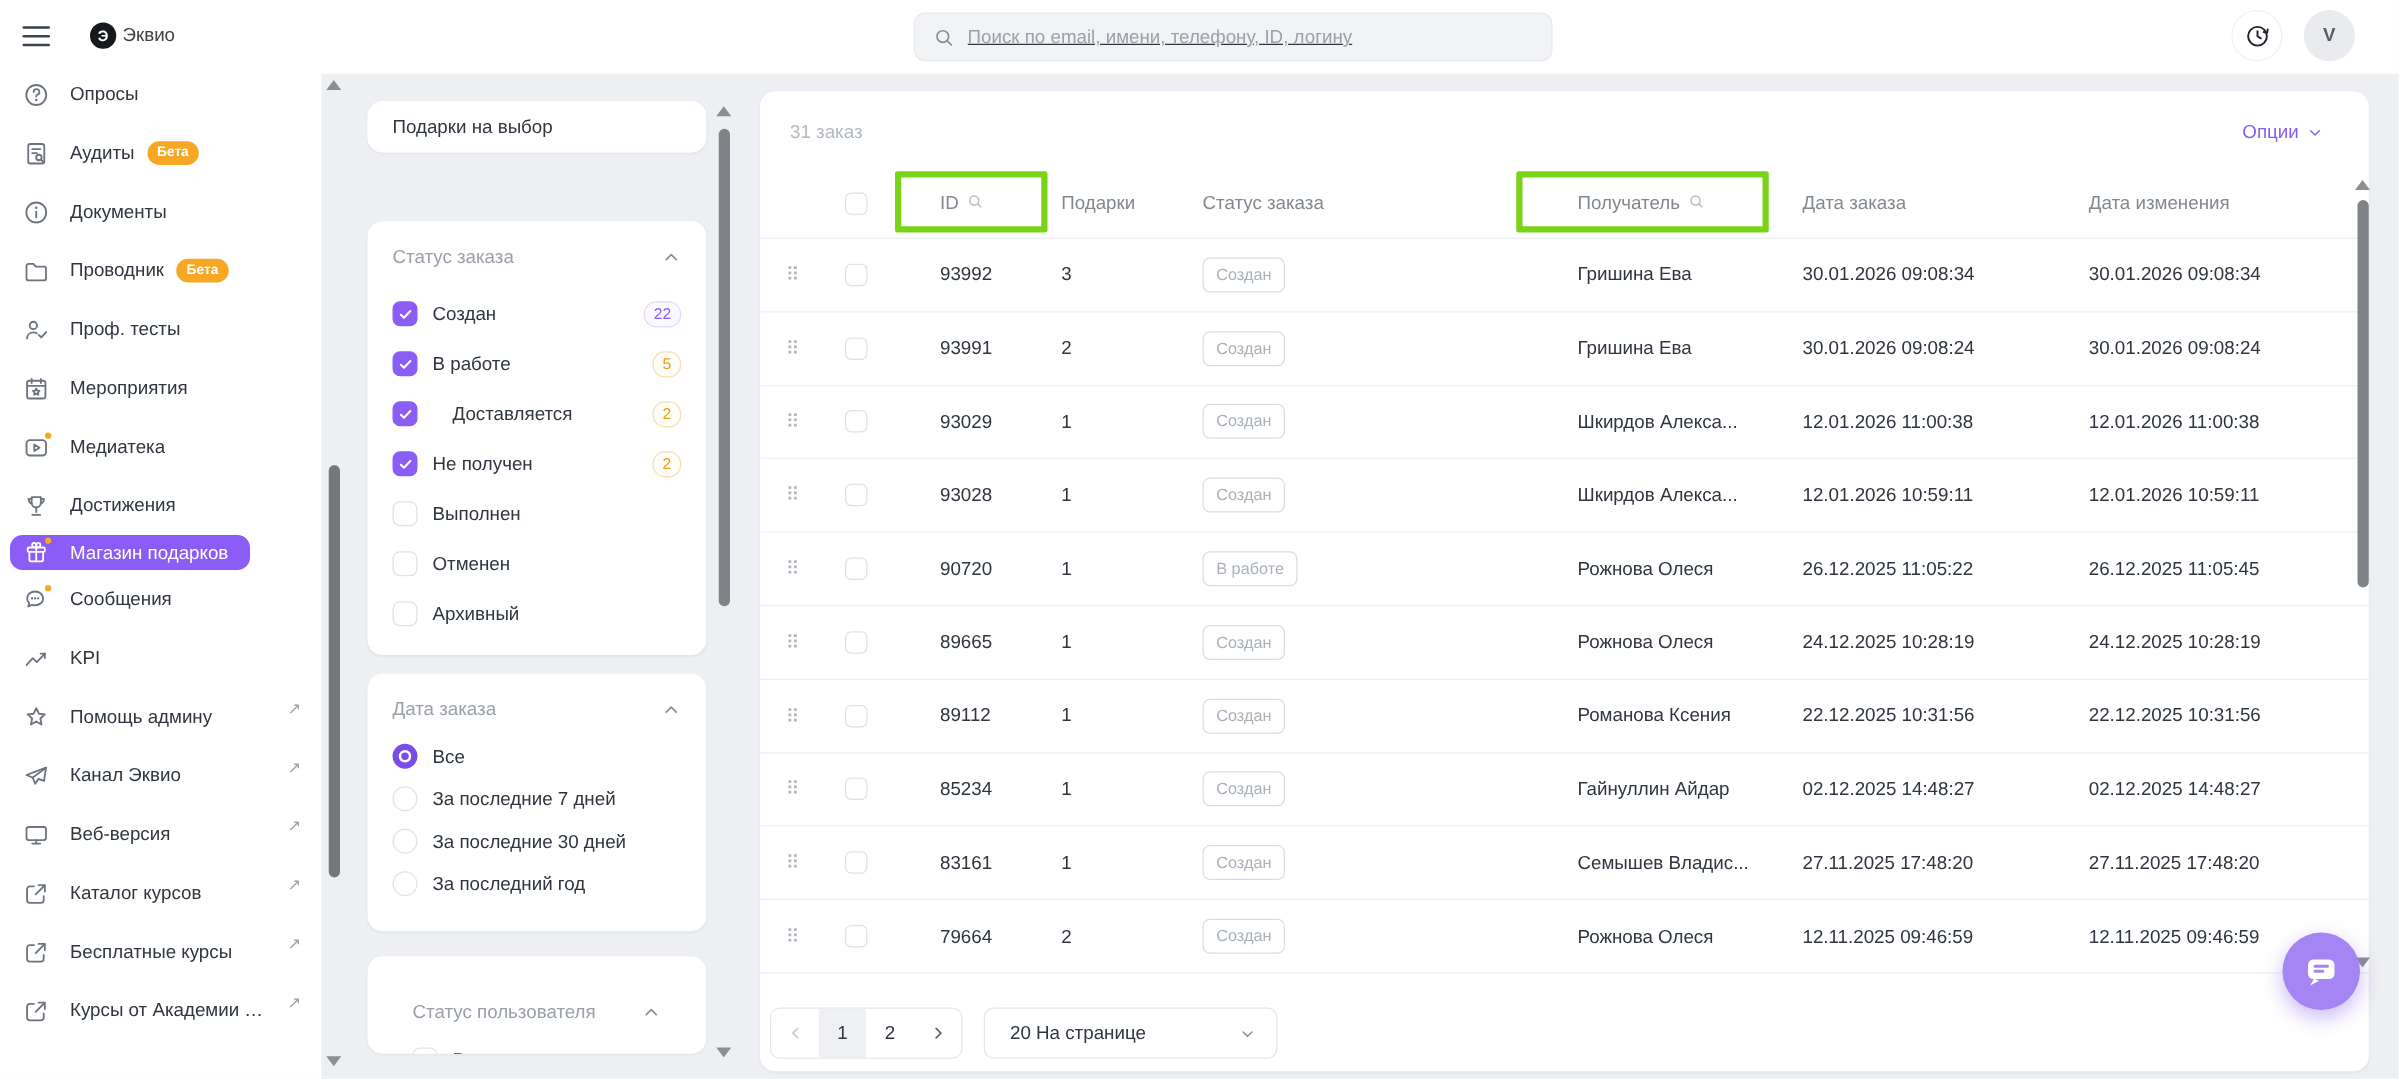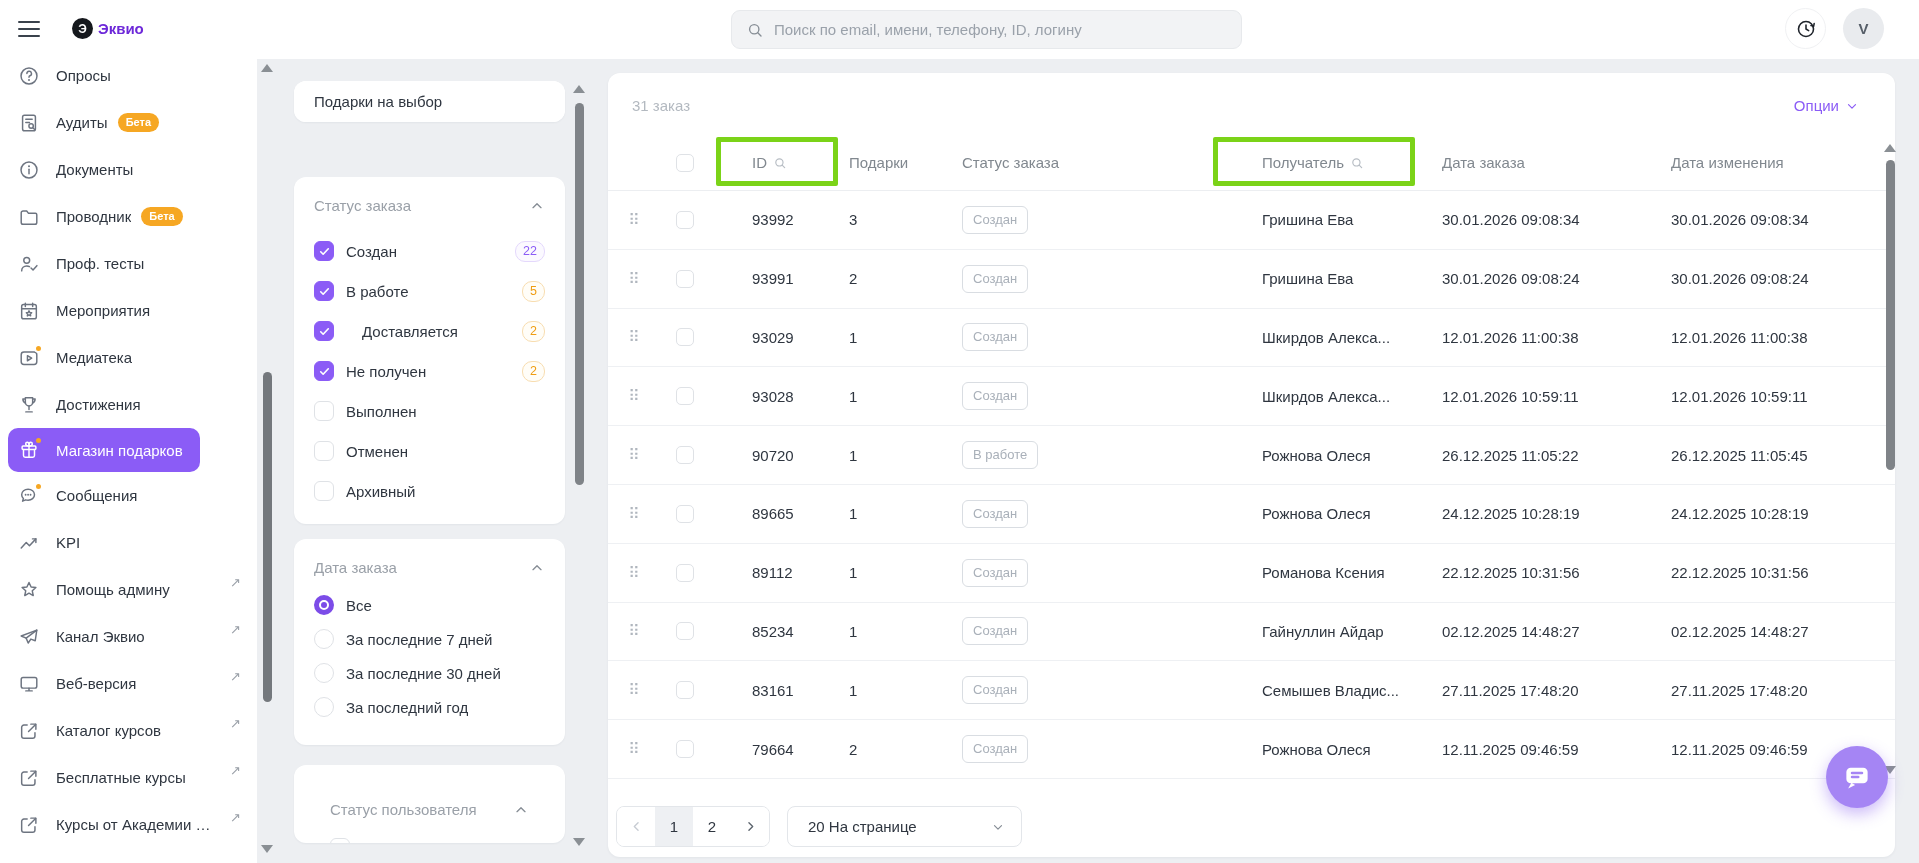--- a/index.html
+++ b/index.html
@@ -6,32 +6,32 @@
   html,body { width:1919px; height:863px; overflow:hidden; }
   body { background:#edeff2; font-family:"Liberation Sans","DejaVu Sans",sans-serif; color:#2f3640; font-size:15px; }
   :root { --purple:#8b5cf6; --orange:#f6a723; --gray:#8a9097; --border:#e8ebee; }
 
   
   .topbar { position:absolute; left:0; top:0; width:1919px; height:59px; background:#fff; z-index:3; }
   .hamburger { position:absolute; left:18px; top:21px; width:22px; height:16px; display:flex; flex-direction:column; justify-content:space-between; cursor:pointer; }
   .hamburger span { display:block; height:2px; background:#3a424c; border-radius:2px; }
   .logo { position:absolute; left:72px; top:18px; display:flex; align-items:center; gap:5px; }
   .logo-mark { width:21px; height:21px; border-radius:50%; background:#15181d; color:#fff; font-weight:bold; font-size:12px; display:flex; align-items:center; justify-content:center; }
-  .logo-text { font-weight:bold; font-size:15px; color:#6d28d9; }
+  .logo-text { font-weight:normal; font-size:15px; color:#404040; }
   .search-wrap { position:absolute; left:731px; top:10px; width:511px; height:39px; background:#f2f3f5; border:1px solid #e7e9ec; border-radius:9px; display:flex; align-items:center; padding:0 14px; gap:10px; }
-  .search-wrap input { border:none; outline:none; background:transparent; flex:1; font-size:15px; color:#2f3640; font-family:inherit; }
+  .search-wrap input { border:none; outline:none; background:transparent; flex:1; font-size:15px; color:#2f3640; font-family:inherit;text-decoration:underline; }
   .search-wrap input::placeholder { color:#9aa1aa; }
   .round-btn { position:absolute; top:8px; width:41px; height:41px; border-radius:50%; background:#fff; border:1px solid #f0f1f3; display:flex; align-items:center; justify-content:center; cursor:pointer; }
   .avatar { position:absolute; left:1843px; top:8px; width:41px; height:41px; border-radius:50%; background:#e9ebee; display:flex; align-items:center; justify-content:center; font-size:15px; font-weight:bold; color:#565e68; cursor:pointer; }
 
   
   .sidebar { position:absolute; left:0; top:0; width:257px; height:863px; background:#fff; z-index:2; }
   .side-nav { position:absolute; left:0; top:52px; width:257px; }
   .side-item { position:relative; height:47px; display:flex; align-items:center; padding-left:18px; cursor:pointer; }
-  .side-item.active { background:var(--purple); border-radius:10px; margin:0 57px 0 8px; padding-left:10px; height:44px; }
+  .side-item.active { background:var(--purple); border-radius:10px; margin:0 57px 0 8px; padding-left:10px; height:28px; }
   .si-icon { position:relative; width:22px; height:22px; color:#6d7480; flex:0 0 22px; display:flex; align-items:center; justify-content:center; }
   .side-item.active .si-icon { color:#fff; }
   .si-icon svg { width:22px; height:22px; }
   .noti-dot { position:absolute; right:-3px; top:-3px; width:9px; height:9px; border-radius:50%; background:var(--orange); border:2px solid #fff; }
   .side-item.active .noti-dot { border-color:var(--purple); }
   .si-label { margin-left:16px; color:#2f3640; white-space:nowrap; overflow:hidden; max-width:160px; text-overflow:ellipsis; }
   .side-item.active .si-label { color:#fff; }
   .beta-badge { margin-left:10px; background:var(--orange); color:#fff; font-size:11px; font-weight:bold; padding:3px 8px 4px; border-radius:10px; }
   .ext-arrow { position:absolute; right:16px; top:9px; color:#9aa0a8; font-size:13px; }
 
@@ -71,21 +71,21 @@
   .trow { height:58.8px; border-bottom:1px solid #eef0f3; }
   .c-handle { display:flex; justify-content:center; padding-left:8px; color:#b0b6be; font-size:15px; cursor:grab; }
   .c-check { display:flex; padding-left:24px; }
   .cbx-sm { width:18px; height:18px; border-radius:5px; border:1.5px solid #dfe2e6; background:#fff; cursor:pointer; }
   .c-id { padding-left:44px; }
   .c-gifts { padding-left:37px; }
   .c-status { padding-left:38px; }
   .c-recipient { padding-left:40px; white-space:nowrap; }
   .c-odate { padding-left:38px; white-space:nowrap; }
   .c-cdate { padding-left:33px; white-space:nowrap; }
-  .head-label { display:inline-flex; align-items:center; gap:6px; }
+  .head-label { display:inline-flex; gap:6px; }
   .head-label svg { width:14px; height:14px; color:#b7bdc4; }
   .status-badge { display:inline-block; border:1px solid #d9dde2; border-radius:6px; padding:5px 10px 6px; color:#a9b0b9; font-size:13px; background:#fff; }
   .hl-box { position:absolute; border:5px solid #7bd318; border-radius:2px; z-index:5; pointer-events:none; }
   #hl-id { left:108px; top:64px; width:122px; height:49px; }
   #hl-recipient { left:605px; top:64px; width:202px; height:49px; }
 
   
   .pager { position:absolute; left:8px; top:733px; height:41px; border:1px solid #e3e6ea; border-radius:8px; background:#fff; display:flex; align-items:stretch; overflow:hidden; }
   .pg-btn { width:38px; display:flex; align-items:center; justify-content:center; cursor:pointer; background:#fff; border:none; font-size:15px; color:#2f3640; font-family:inherit; }
   .pg-btn svg { width:15px; height:15px; }

